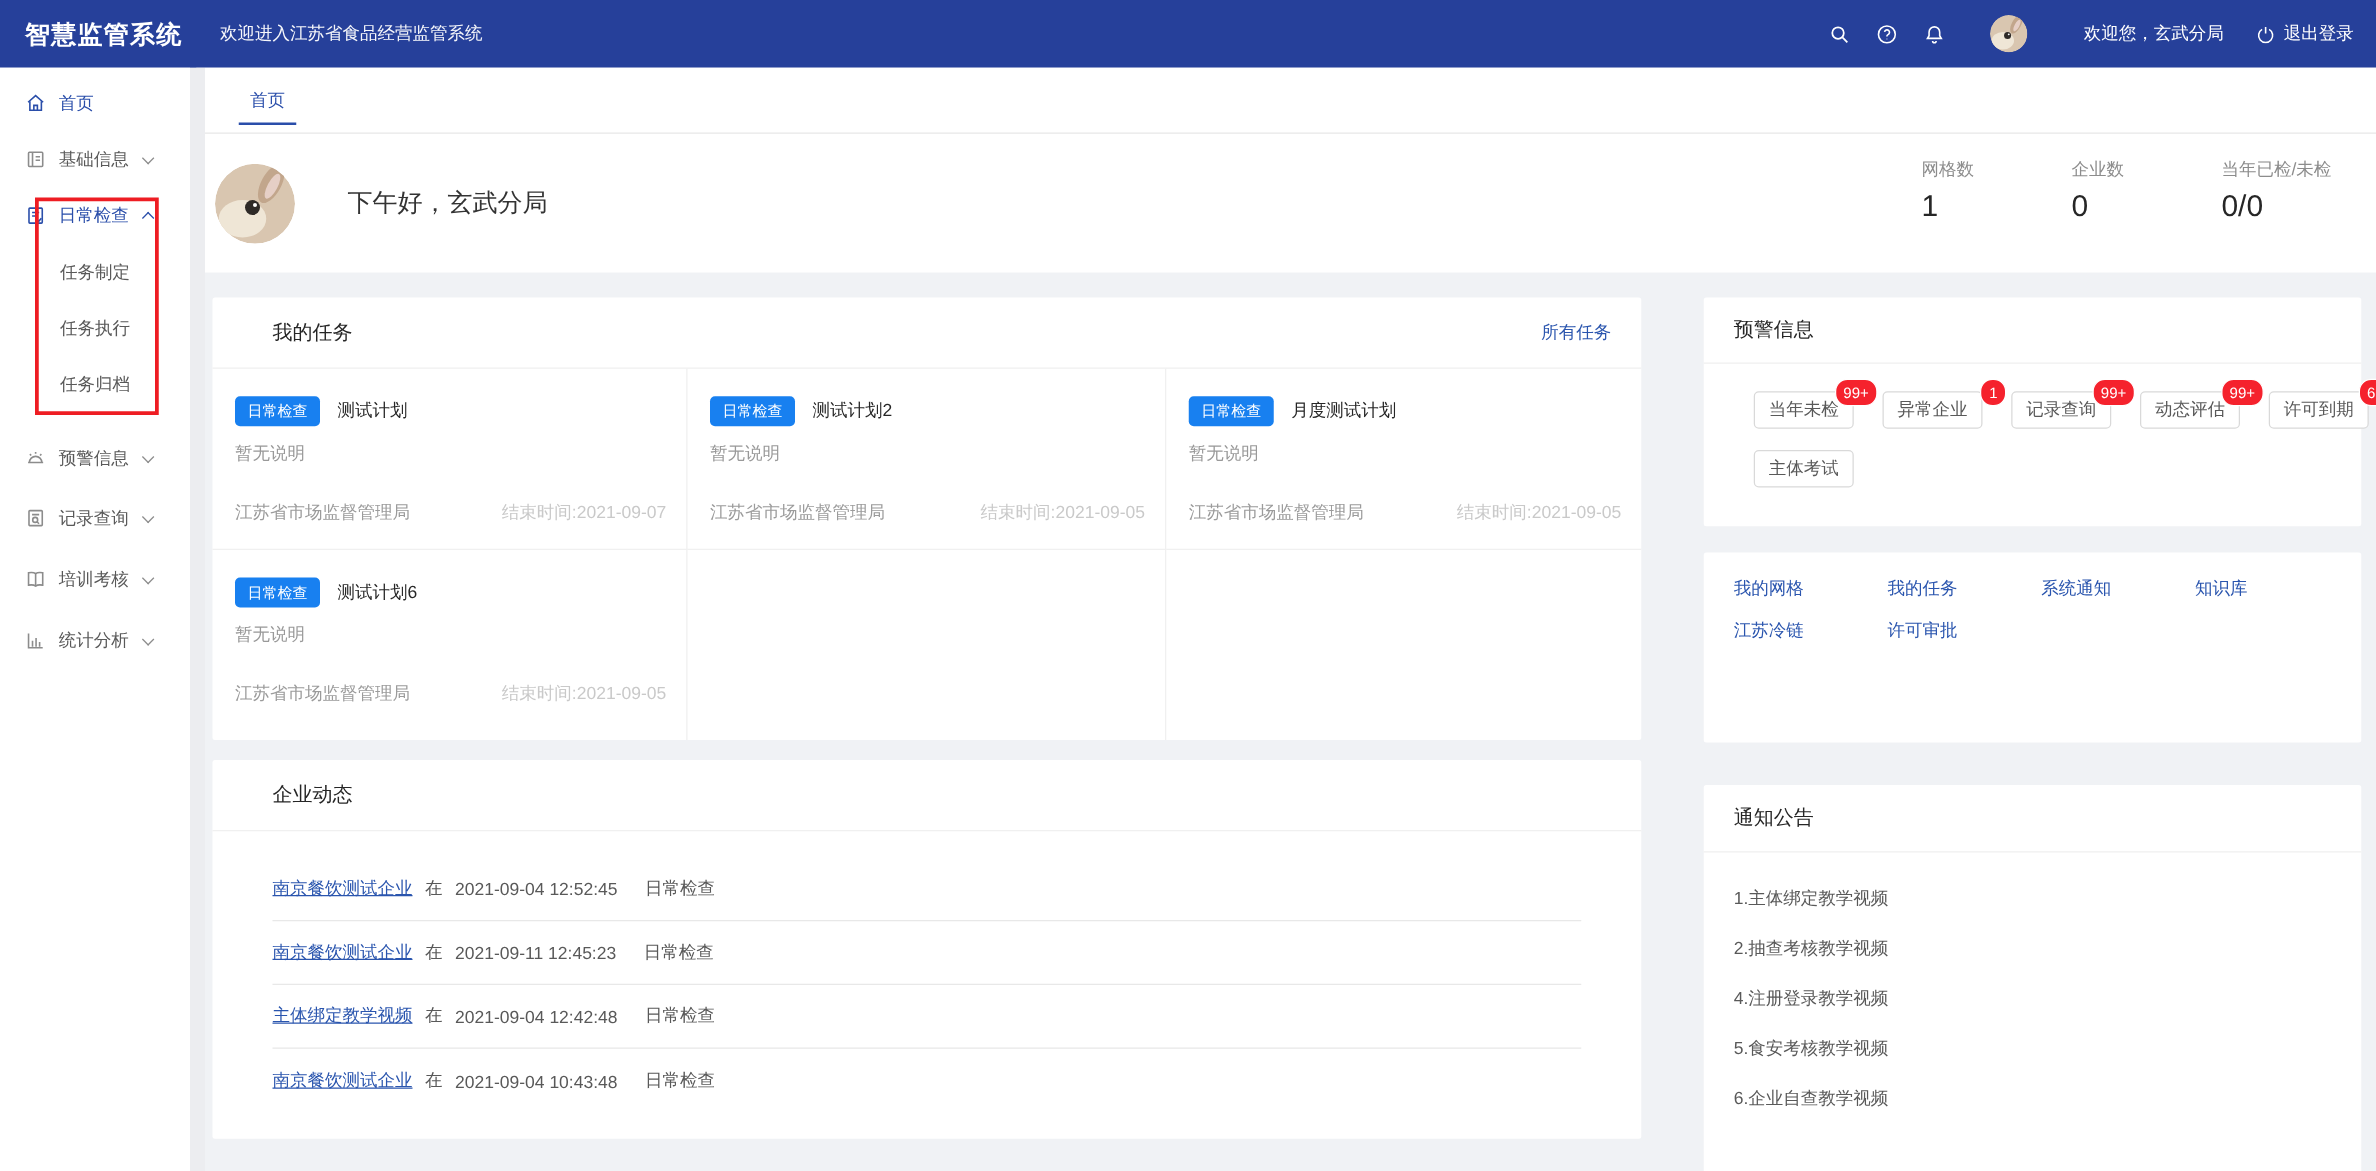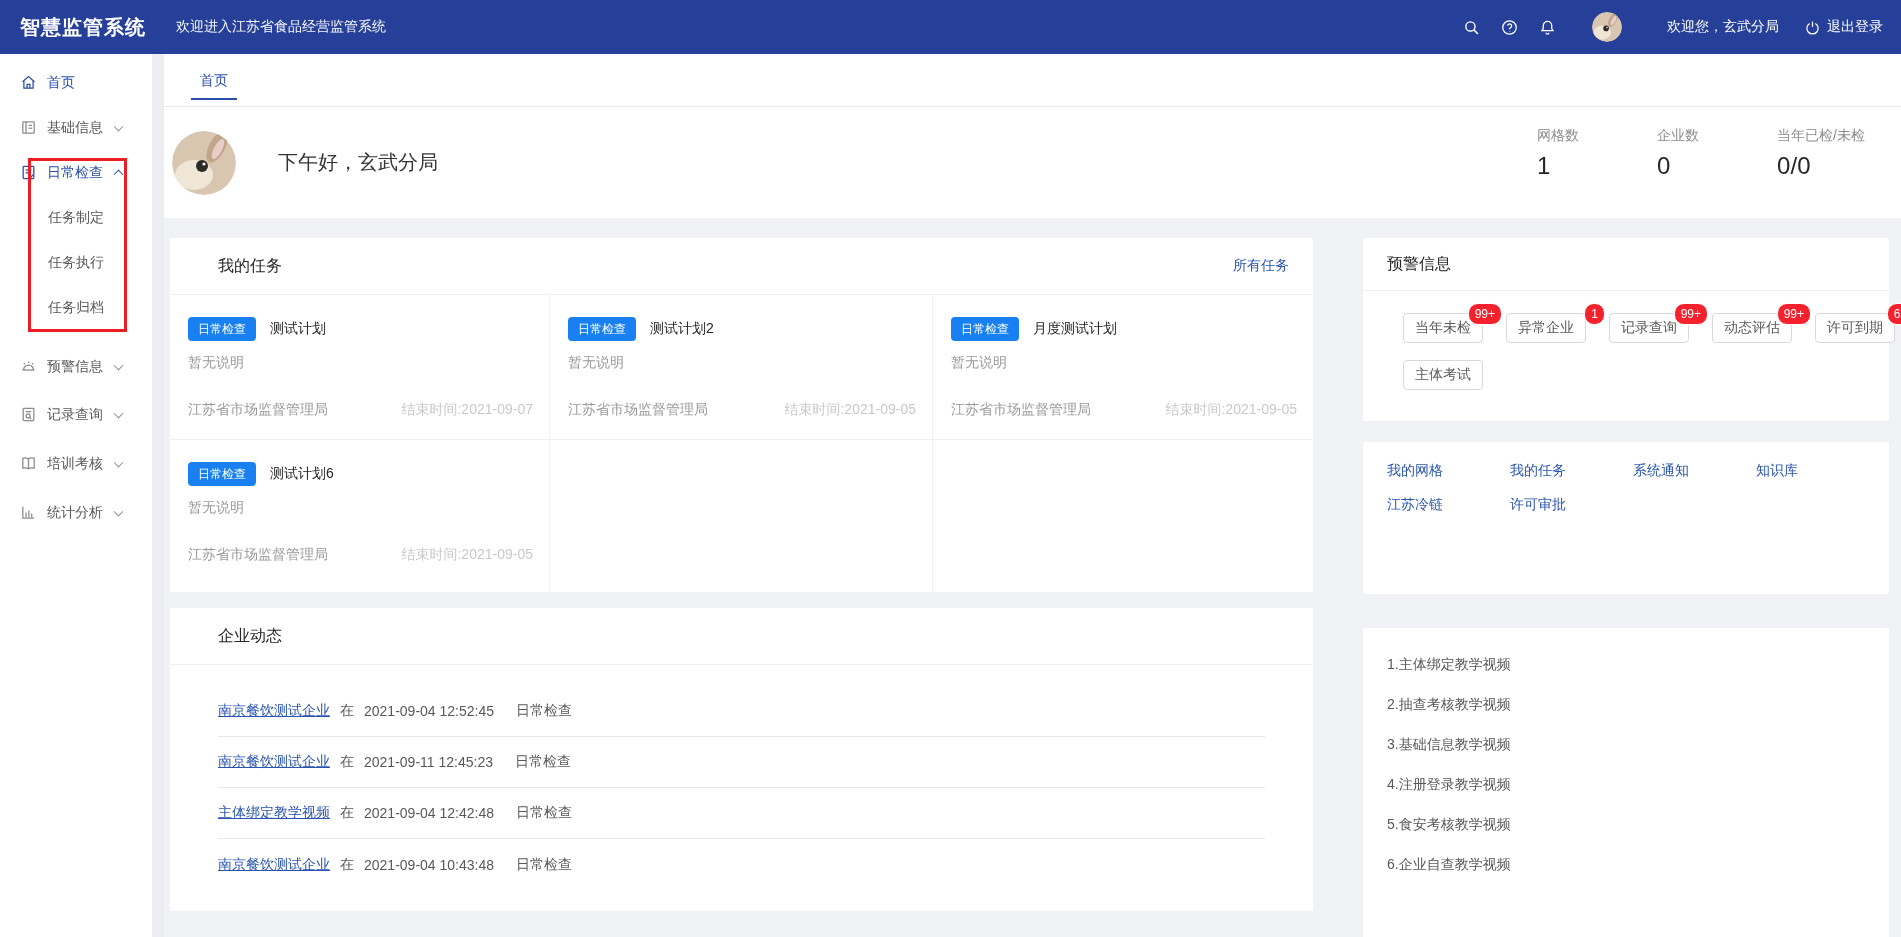--- a/index.html
+++ b/index.html
@@ -445,24 +445,26 @@
           <a class="blue-link">我的网格</a>
           <a class="blue-link">我的任务</a>
           <a class="blue-link">系统通知</a>
           <a class="blue-link">知识库</a>
           <a class="blue-link">江苏冷链</a>
           <a class="blue-link">许可审批</a>
         </div>
       </div>
 
       <div class="panel notices">
+        <div class="panel-head">
+          <span class="panel-title">通知公告</span>
+        </div>
         <ul class="notice-list">
           <li>1.主体绑定教学视频</li>
           <li>2.抽查考核教学视频</li>
-          <li>3.基础信息教学视频</li>
           <li>4.注册登录教学视频</li>
           <li>5.食安考核教学视频</li>
           <li>6.企业自查教学视频</li>
         </ul>
       </div>
 
     </div>
   </div>
 
 </div>

